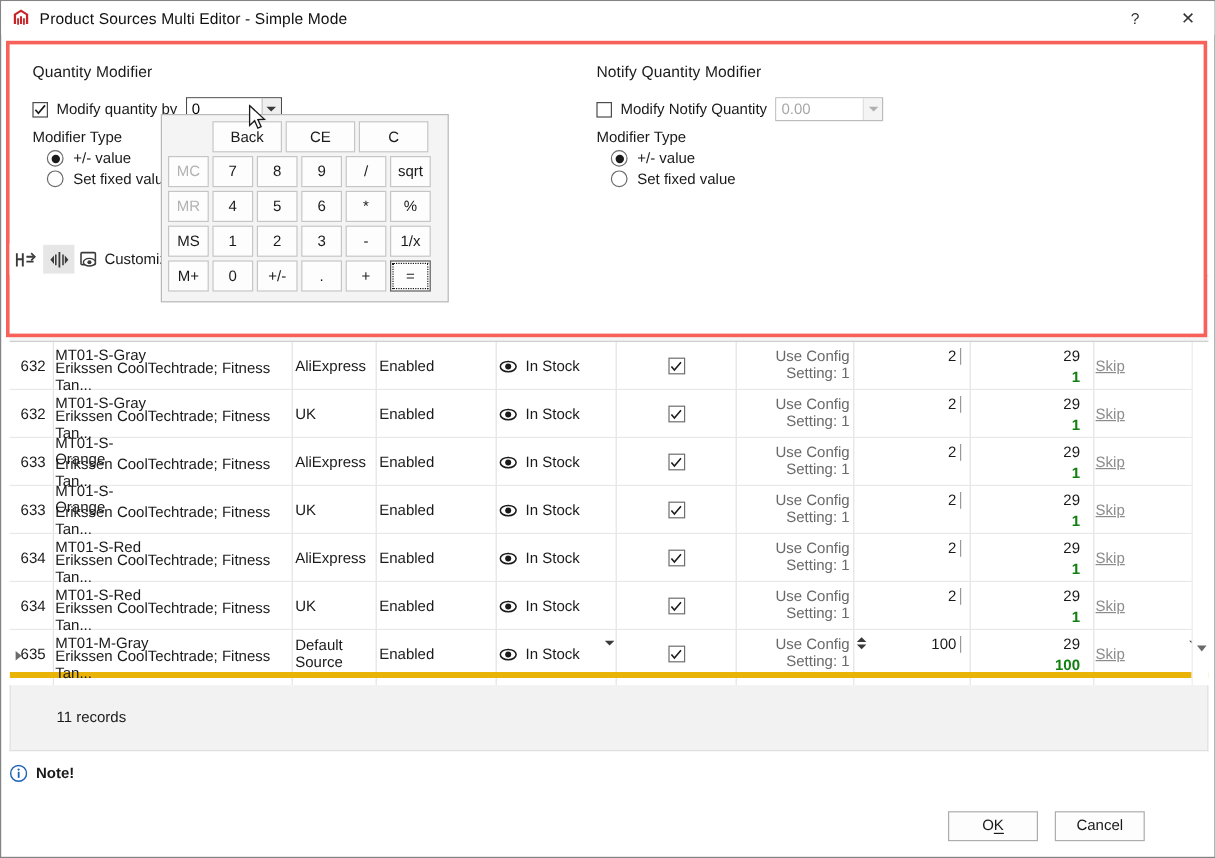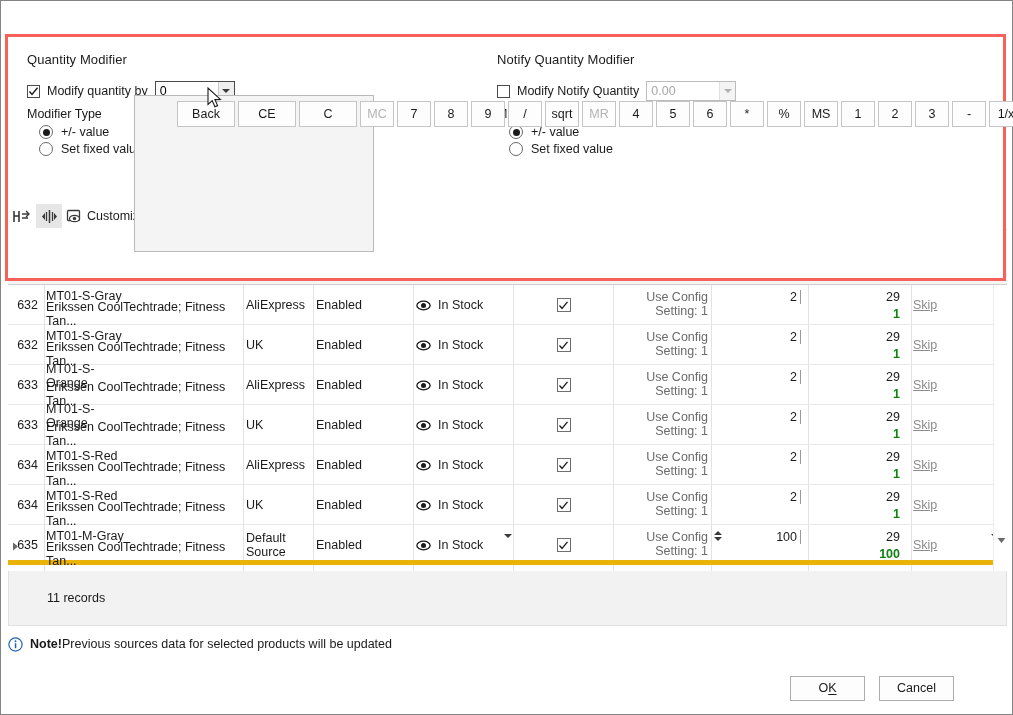--- a/index.html
+++ b/index.html
@@ -78,21 +78,21 @@
     width:14px; height:14px; border-radius:50%; border:1px solid #6a6a6a; background:#fff;
     margin-right:8px; display:inline-flex; align-items:center; justify-content:center; flex:0 0 auto;
   }
   .radio .dot { width:7px; height:7px; border-radius:50%; background:#1a1a1a; }
   
   .calc {
     position:absolute; left:133px; top:94px; width:240px; height:157px;
     background:#f4f4f4; border:1px solid #b9b9b9; z-index:30;
     padding:5px;
   }
-  .calc-grid { display:flex; flex-direction:row; gap:3px; }
+  .calc-grid { display:flex; flex-direction:column; gap:3px; }
   .calc-row { display:flex; gap:3px; }
   .key {
     height:26px; background:#fdfdfd; border:1px solid #c5c5c5;
     display:flex; align-items:center; justify-content:center;
     font-size:12.5px; color:#1a1a1a; cursor:default; user-select:none;
   }
   .key.w1 { width:34px; }
   .key.w3 { width:58px; }
   .key.mem { color:#b3b3b3; }
   .key.eq { outline:1px dotted #1a1a1a; outline-offset:-3px; border-color:#5a5a5a; }
@@ -169,20 +169,35 @@
   }
   u { text-underline-offset:2px; }
   .scrollbar { position:absolute; right:0; top:0; width:14px; bottom:0; background:#fff; border-left:1px solid #ececec;}
   .sb-dn { position:absolute; bottom:24px; left:3px; }
 </style>
 </head>
 <body>
 
 <div class="window">
 
+  <div class="titlebar">
+    <span class="app-icon">
+      <svg width="17" height="17" viewBox="0 0 17 17">
+        <path d="M8.5 1 L14.5 4.6 L14.5 13 L12.6 13 L12.6 5.6 L8.5 3.1 L4.4 5.6 L4.4 13 L2.5 13 L2.5 4.6 Z" fill="#c8252a"></path>
+        <path d="M7.6 6.6 L9.4 6.6 L9.4 13 L7.6 13 Z" fill="#c8252a"></path>
+        <path d="M5.3 8.2 L6.8 8.2 L6.8 13.6 L5.3 13.6 Z" fill="#c8252a"></path>
+        <path d="M10.2 8.2 L11.7 8.2 L11.7 13.6 L10.2 13.6 Z" fill="#c8252a"></path>
+      </svg>
+    </span>
+    <span class="title-text">Product Sources Multi Editor - Simple Mode</span>
+    <div class="win-btns">
+      <button class="win-btn help">?</button>
+      <button class="win-btn">✕</button>
+    </div>
+  </div>
 
   <div class="redzone"></div>
 
   <div class="panels" style="position:absolute;left:10px;top:39px;width:990px;height:165px;z-index:6;">
 
     <div class="panel panel-left">
       <div class="panel-title">Quantity Modifier</div>
 
       <div class="row">
         <span class="cb">
@@ -684,21 +699,20 @@
 
   <div class="notebar">
     <span class="info-ic">
       <svg width="15" height="15" viewBox="0 0 15 15">
         <circle cx="7.5" cy="7.5" r="6.6" fill="none" stroke="#1f62b8" stroke-width="1.2"></circle>
         <circle cx="7.5" cy="4.3" r="0.95" fill="#1f62b8"></circle>
         <rect x="6.8" y="6.2" width="1.5" height="5" fill="#1f62b8"></rect>
       </svg>
     </span>
     <b>Note!</b>
-    <span> Previous sources data for selected products will be updated</span>
   </div>
 
   <div class="btnbar">
     <div class="dlgbtn">
       <span>O</span>
         <u>K</u>
     </div>
     <div class="dlgbtn">Cancel</div>
   </div>
 

